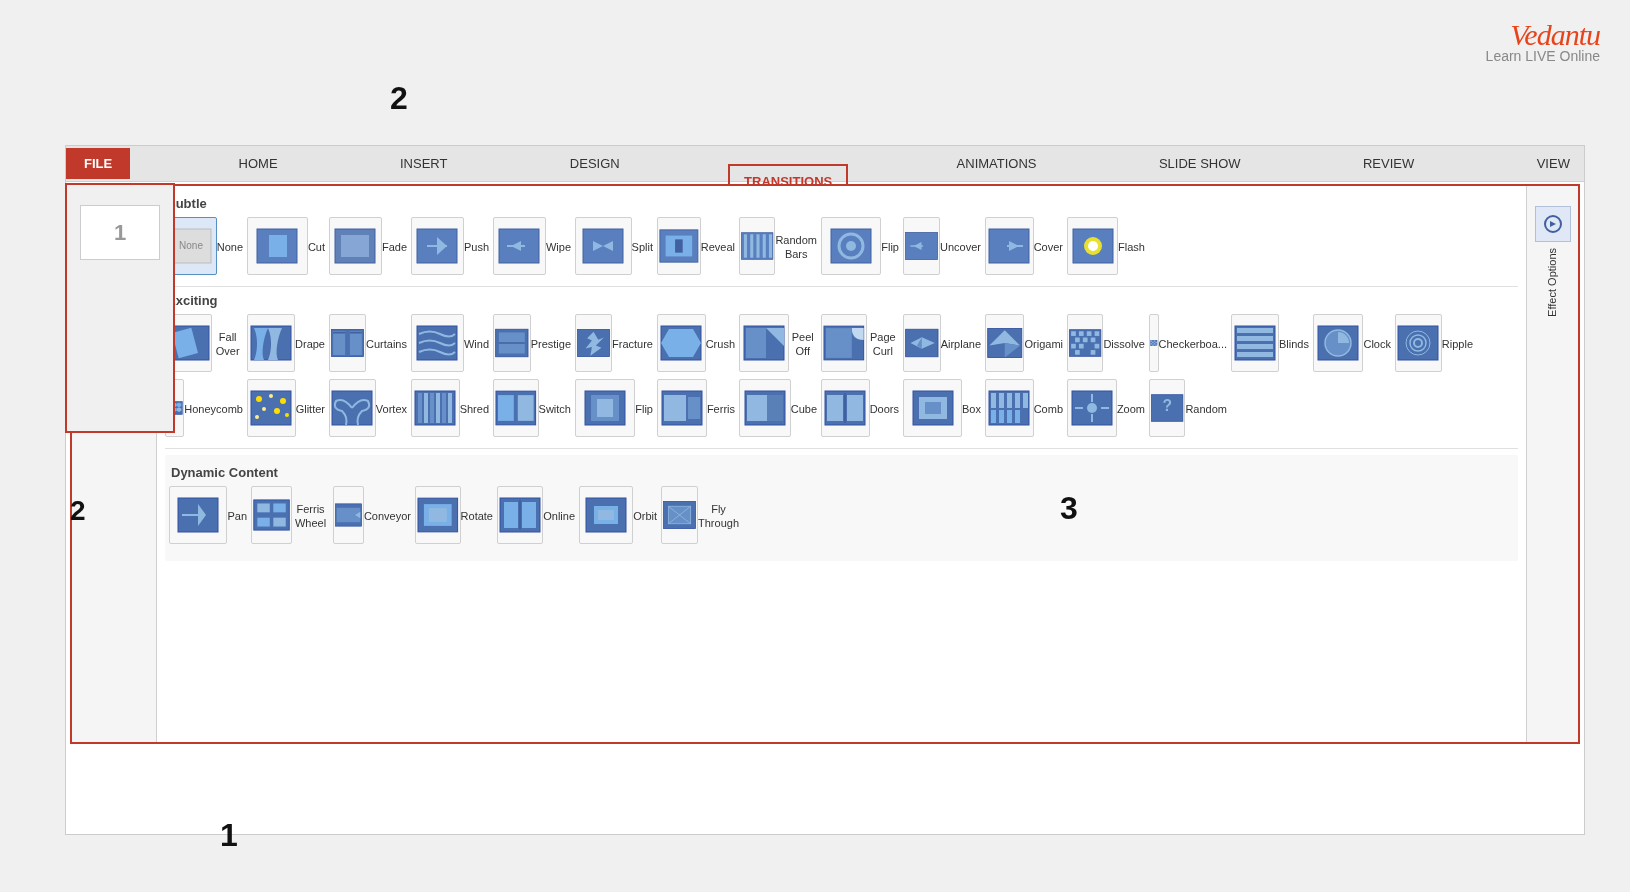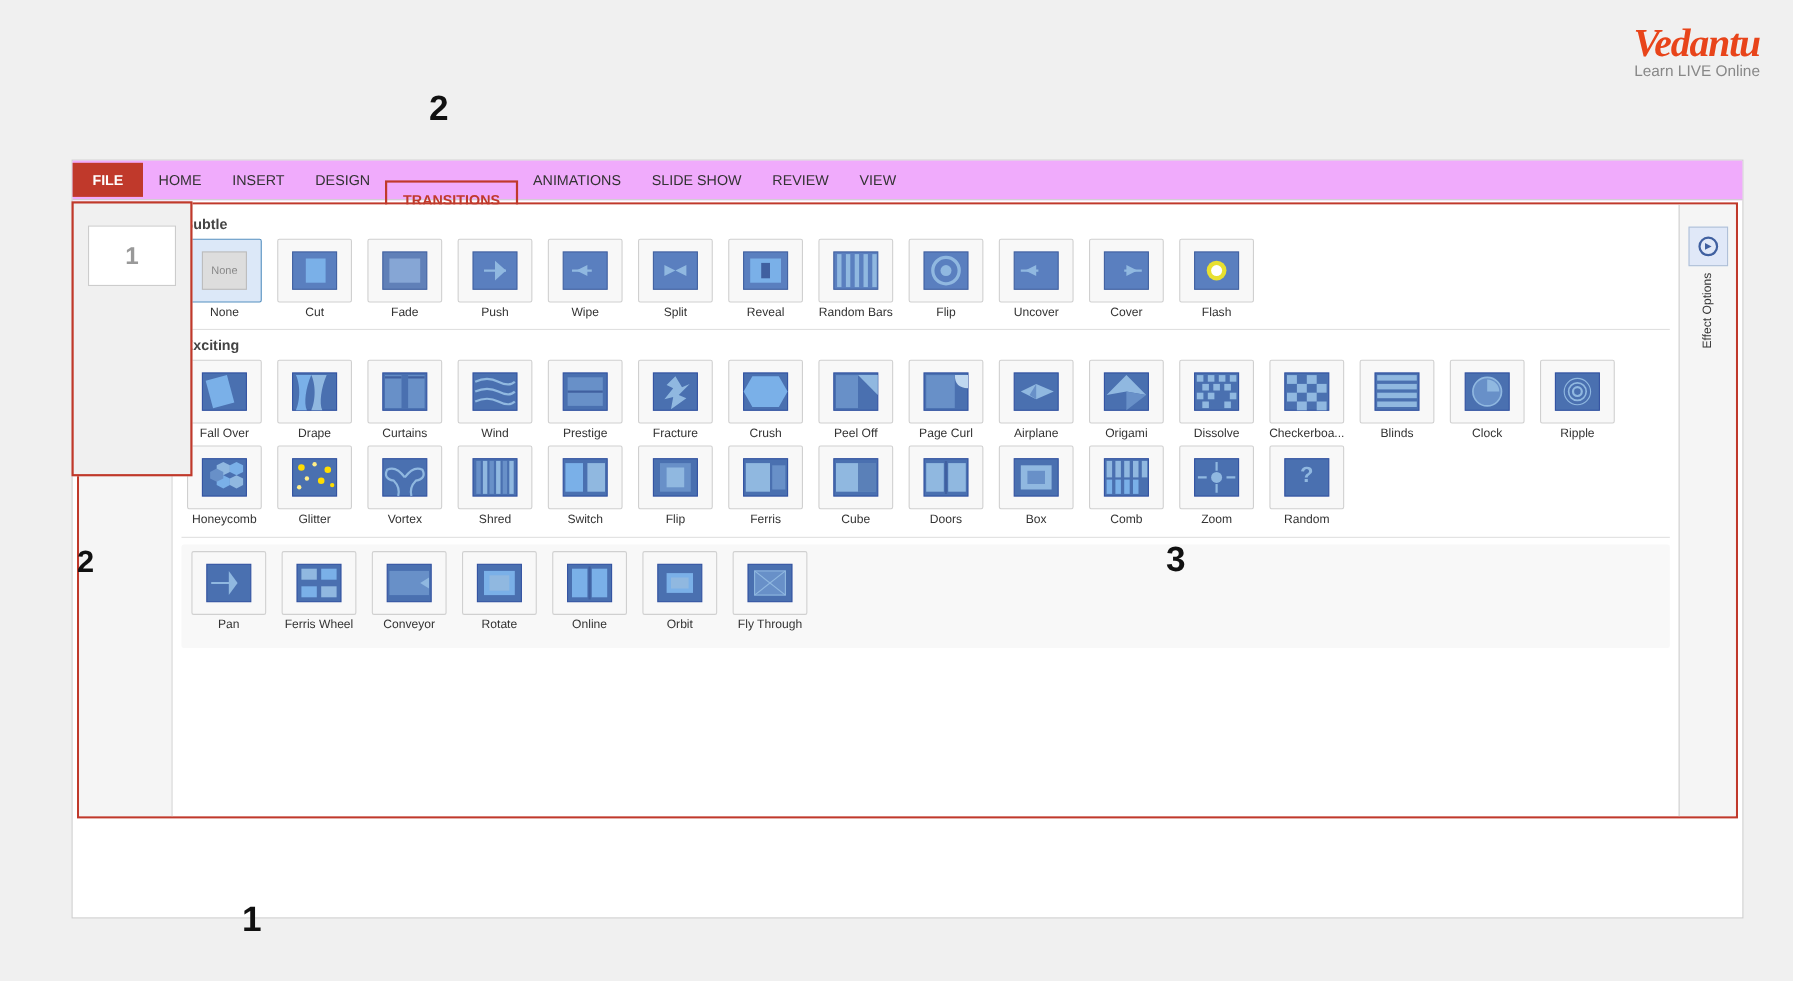--- a/index.html
+++ b/index.html
@@ -13,22 +13,22 @@
     }
 
     
     .logo-area {
       position: absolute;
       top: 18px;
       right: 30px;
       text-align: right;
     }
     .logo-vedantu {
-      font-size: 36px;
-      font-weight: bold;
+      font-size: 30px;
+      font-weight: normal;
       color: #e8441a;
       font-family: Georgia, serif;
       font-style: italic;
       letter-spacing: -1px;
     }
     .logo-tagline {
       font-size: 14px;
       color: #888;
       margin-top: -4px;
     }
@@ -52,23 +52,24 @@
       height: 690px;
       background: white;
       border: 1px solid #ccc;
     }
 
     
     .menu-bar {
       display: flex;
       align-items: center;
       height: 36px;
-      background: #f0abfc;
+      background: #e5e5e5;
       border-bottom: 1px solid #d0d0d0;
       padding-left: 0;
+      justify-content: space-between;
     }
     .menu-item {
       padding: 8px 14px;
       font-size: 13px;
       color: #333;
       cursor: pointer;
       user-select: none;
       font-weight: 500;
     }
     .menu-item.file {
@@ -141,21 +142,21 @@
 
     .transitions-grid {
       display: flex;
       flex-wrap: wrap;
       gap: 4px;
       margin-bottom: 8px;
     }
 
     .transition-item {
       display: flex;
-      flex-direction: column;
+      flex-direction: row;
       align-items: center;
       width: 78px;
       cursor: pointer;
     }
 
     .transition-icon {
       width: 68px;
       height: 58px;
       border: 1px solid #d0d0d0;
       background: #f8f8f8;
@@ -817,20 +818,21 @@
               <text x="22" y="23" text-anchor="middle" font-size="20" fill="#90b8e0" font-weight="bold">?</text>
             </svg>
           </div>
           <div class="transition-name">Random</div>
         </div>
 
       </div>
 
       <div class="section-divider"></div>
       <div class="dynamic-section-bg">
+        <div class="section-title">Dynamic Content</div>
         <div class="transitions-grid">
 
           <div class="transition-item">
             <div class="transition-icon">
               <svg width="44" height="38" viewBox="0 0 44 38">
                 <rect x="2" y="2" width="40" height="34" fill="#4a70b0" stroke="#3050a0"></rect>
                 <polygon points="22,8 30,19 22,30" fill="#90b8e0"></polygon>
                 <line x1="6" y1="19" x2="26" y2="19" stroke="#90b8e0" stroke-width="2"></line>
               </svg>
             </div>

